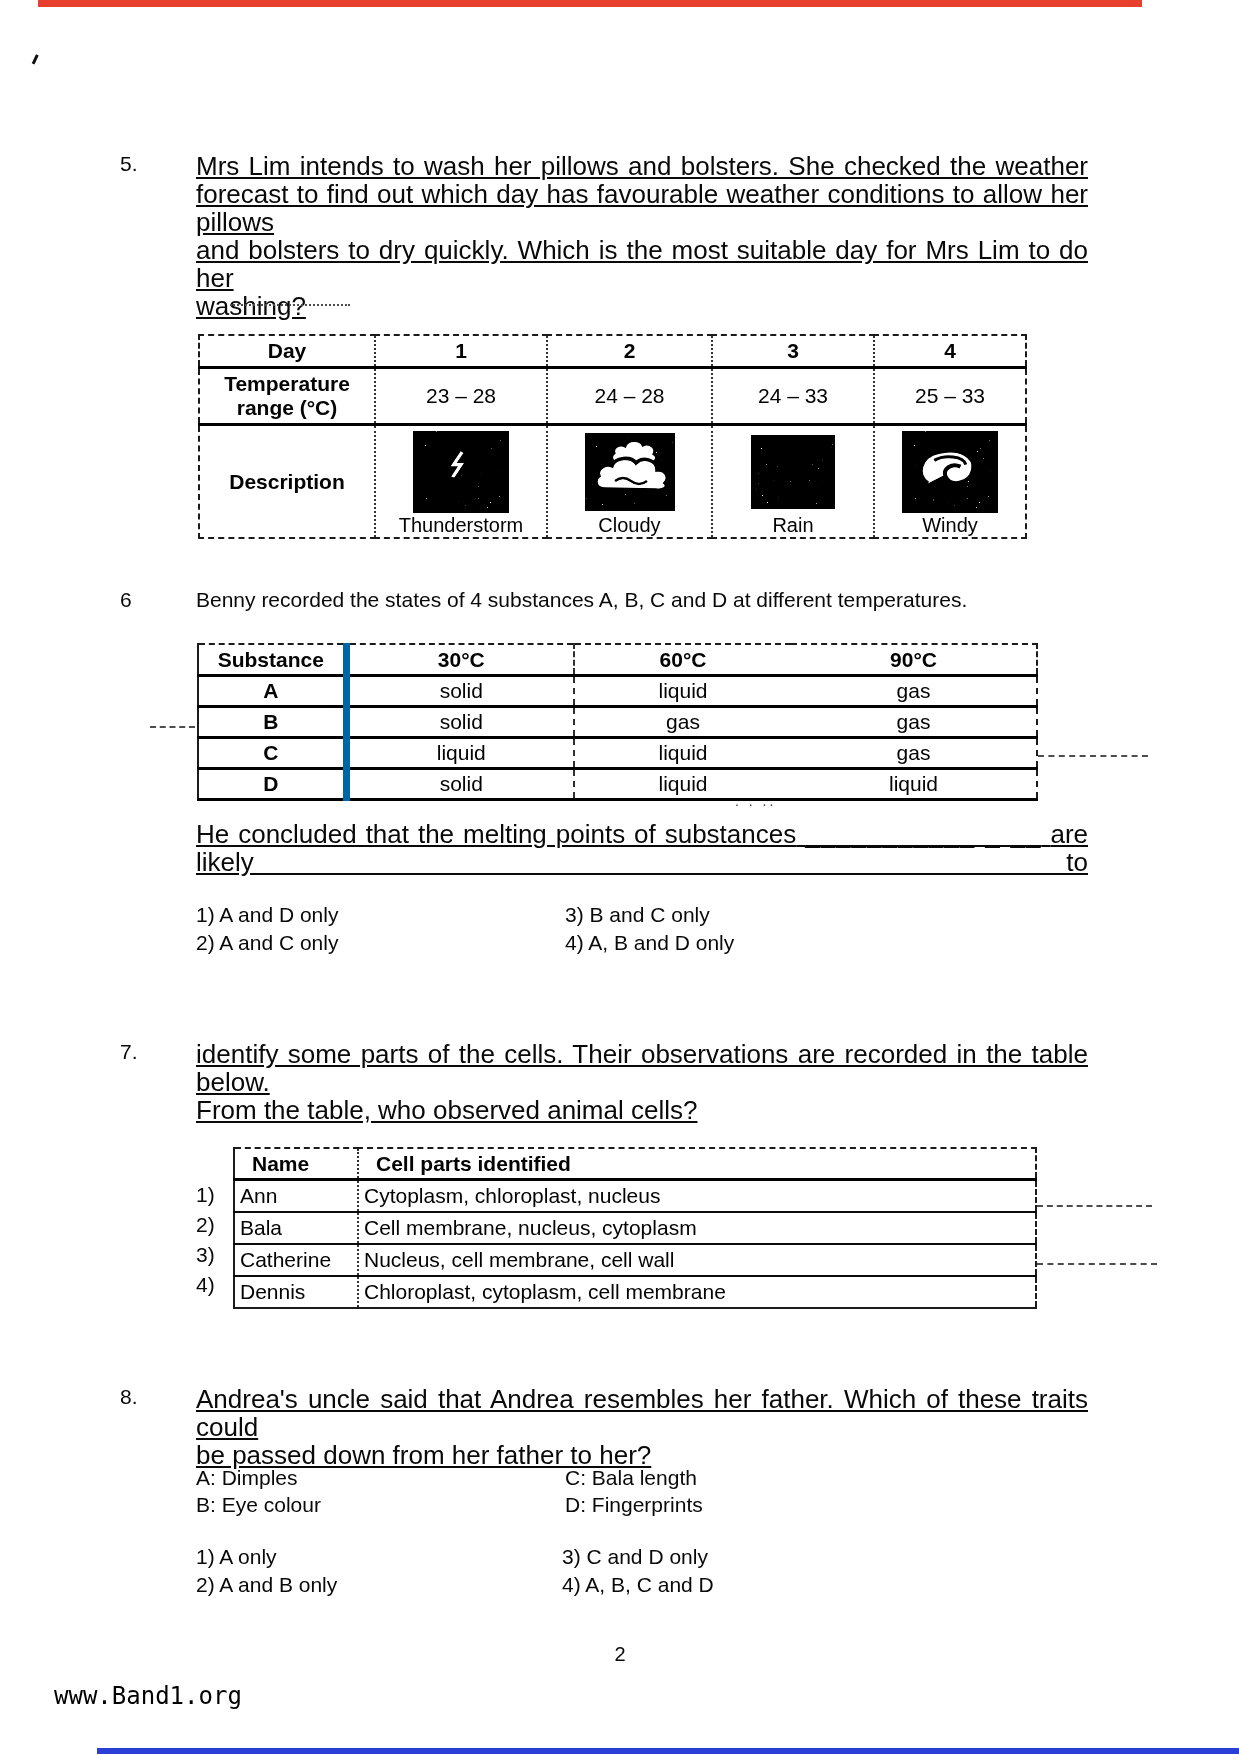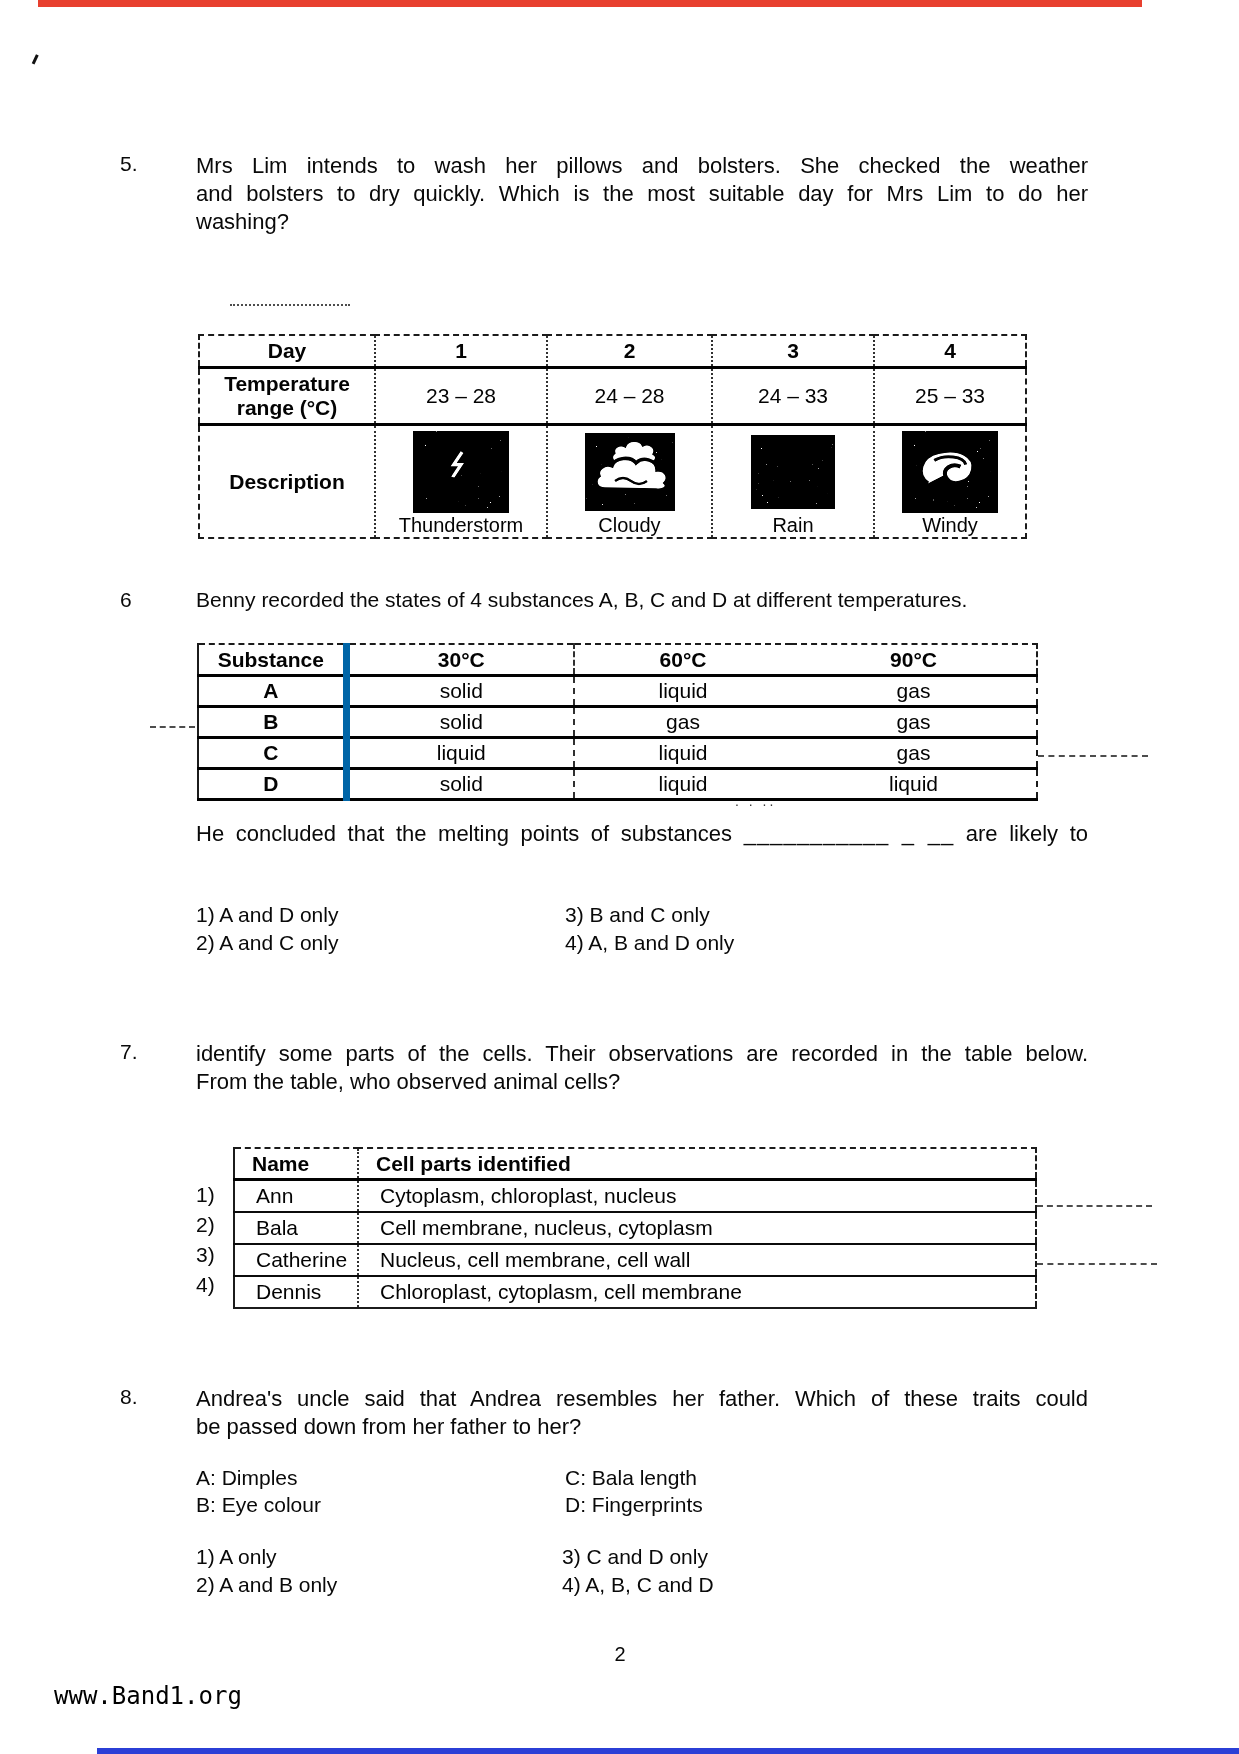--- a/index.html
+++ b/index.html
@@ -1,21 +1,21 @@
 <!DOCTYPE html>
 <html><head>
 <meta charset="utf-8">
 <style>
   html,body{margin:0;padding:0;background:#ffffff;}
   #paper{position:relative;width:1239px;height:1754px;background:#fff;overflow:hidden;
          font-family:"Liberation Sans",sans-serif;color:#1b1b1b;}
   #content{position:absolute;inset:0;filter:contrast(1.18) blur(0.3px);}
   .abs{position:absolute;}
   .qnum{font-size:21px;}
-  .para{width:892px;font-size:22px;line-height:28px;}
+  .para{width:892px;font-size:26px;line-height:28px;text-decoration:underline;}
   .pline{width:892px;}
   .just{text-align:justify;text-align-last:justify;}
   .single{white-space:nowrap;font-size:21px;}
   .opt{font-size:21px;white-space:nowrap;}
   
   .topbar{left:38px;top:0;width:1104px;height:7px;background:#e8402f;}
   .botbar{left:97px;top:1748px;width:1142px;height:6px;background:#2b3fd6;}
   .tick{left:30px;top:58px;width:10px;height:2.5px;background:#222;transform:rotate(-65deg);}
   .dashart{border-top:2px dashed #555;}
   .dotart{color:#444;font-size:14px;letter-spacing:3px;}
@@ -37,21 +37,21 @@
   .t6{left:197px;top:643px;width:839px;border-top:2px dashed #2a2a2a;border-bottom:3px solid #141414;
       border-left:2px solid #2a2a2a;border-right:2px dashed #2a2a2a;}
   .t6 th{height:29px;font-weight:bold;text-align:center;border-bottom:3px solid #141414;}
   .t6 td{height:28px;text-align:center;border-bottom:3px solid #141414;}
   .t6 tr:last-child td{border-bottom:none;}
   .t6 .c0{border-right:7px solid #0369a1;font-weight:bold;margin-left:16px;}
   .t6 .c1{border-right:2px dashed #3c3c3c;}
   
   .t7{left:233px;top:1147px;width:802px;border:2px solid #2a2a2a;border-top-style:dashed;border-right-style:dashed;}
   .t7 th{height:29px;text-align:left;padding-left:17px;border-bottom:3px solid #141414;}
-  .t7 td{height:30px;text-align:left;padding-left:21px;border-bottom:2px solid #1d1d1d;}
+  .t7 td{height:30px;text-align:left;padding-left:5px;border-bottom:2px solid #1d1d1d;}
   .t7 tr:last-child td{border-bottom:none;}
   .t7 .c0{border-right:2px dotted #3c3c3c;}
   .rownum{font-size:21px;}
   .blank{letter-spacing:1px;}
   .pagenum{left:590px;top:1643px;width:60px;text-align:center;font-size:20px;}
   .url{left:54px;top:1682px;font-family:"DejaVu Sans Mono","Liberation Mono",monospace;font-size:24px;color:#111;}
 </style>
 </head>
 <body>
 
@@ -71,20 +71,21 @@
     </defs>
   </svg>
 
   <div id="content">
 
     <div class="abs tick"></div>
 
     <div class="abs qnum" style="left:120px;top:152px">5.</div>
     <div class="abs para" style="left:196px;top:152px">
       <div class="pline just">Mrs Lim intends to wash her pillows and bolsters. She checked the weather</div>
+      <div class="pline just">forecast to find out which day has favourable weather conditions to allow her pillows</div>
       <div class="pline just">and bolsters to dry quickly. Which is the most suitable day for Mrs Lim to do her</div>
       <div class="pline">washing?</div>
     </div>
 
     <div class="abs dashart" style="left:230px;top:304px;width:120px;border-top-style:dotted"></div>
 
     <table class="abs t5">
       <colgroup>
           <col style="width:176px">
           <col style="width:172px">

